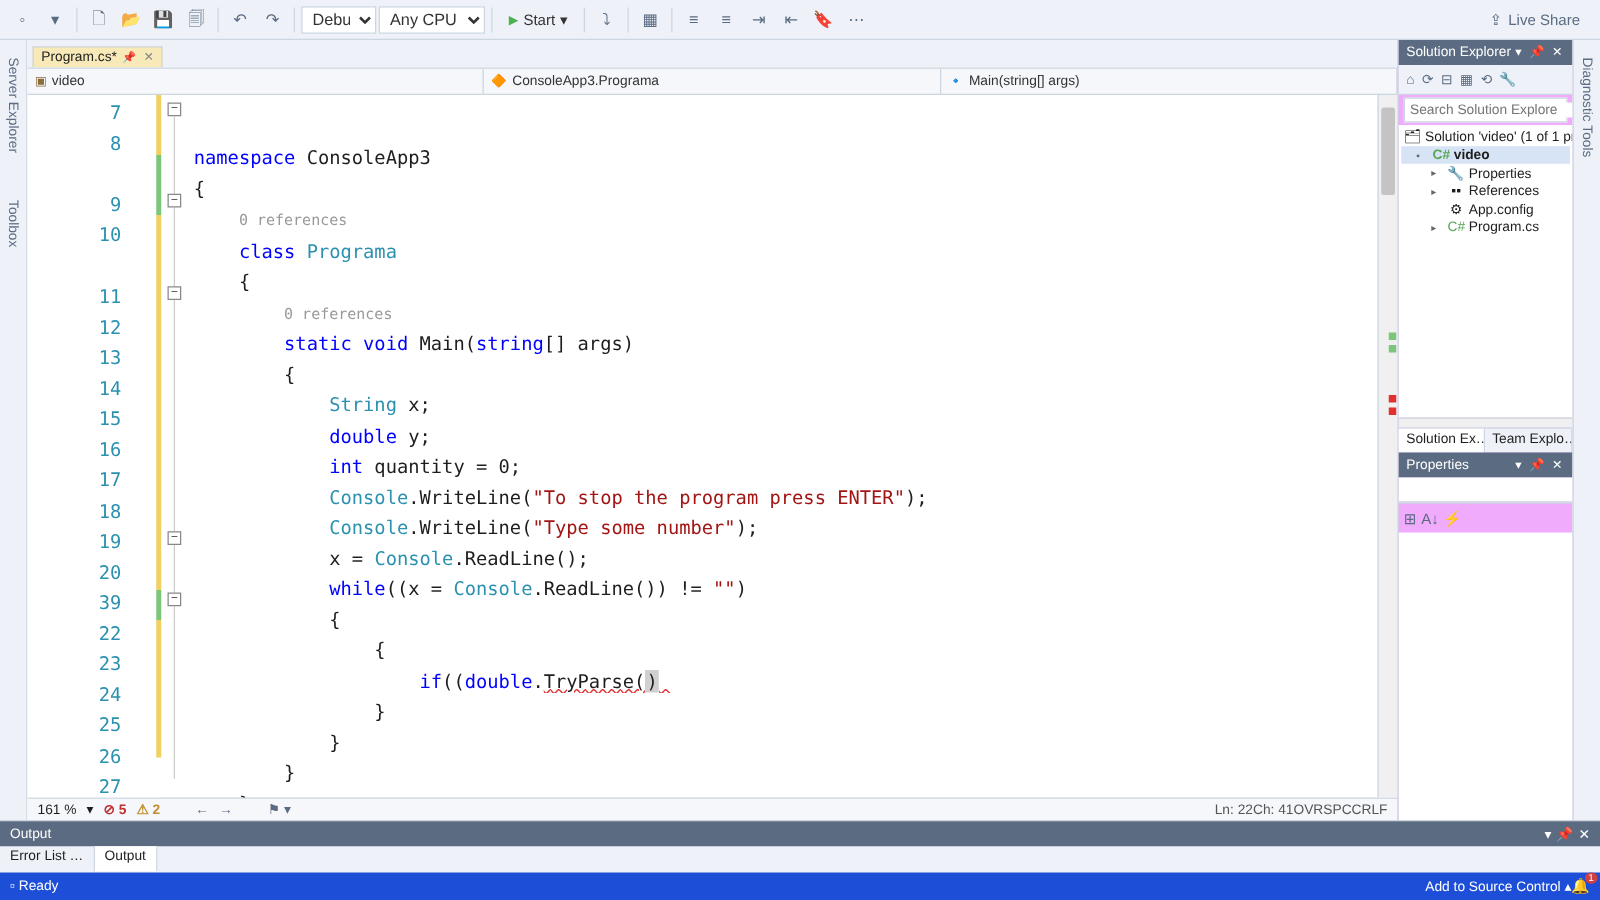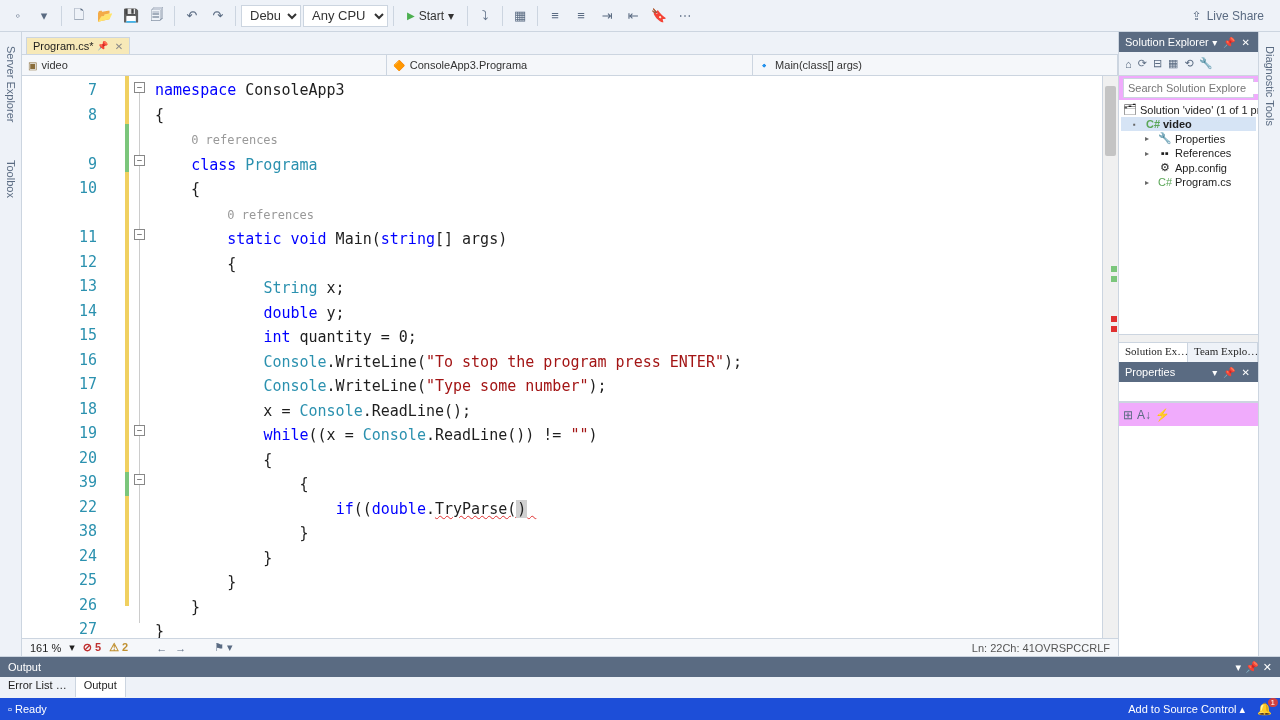--- a/index.html
+++ b/index.html
@@ -167,20 +167,21 @@
   width: 1px;
   background: #ccc;
 }
 .code {
   flex: 1;
   padding-left: 28px;
   line-height: 24.5px;
   padding-top: 2px;
   white-space: pre;
   position: relative;
+  margin-top: 36px;
 }
 .kw { color: #0000ff; }
 .type { color: #2b91af; }
 .str { color: #a31515; }
 .ref { color: #999; font-size: 12px; }
 .err { text-decoration: wavy underline #e03030; text-decoration-thickness: 1px; }
 .hl-line {
   position: absolute;
   left: 0; right: 0;
   height: 24px;
@@ -266,21 +267,20 @@
 .tree-item.sel { background:#d6e4f5; }
 .tree-item.bold { font-weight:bold; }
 .ind1 { padding-left:12px; }
 .ind2 { padding-left:24px; }
 .panel-tabs {
   height: 20px;
   background:#eef2f8;
   border-top:1px solid #ccd5e0;
   display:flex;
   font-size:11px;
-  font-family:Liberation Serif, serif;
 }
 .panel-tabs div {
   padding:2px 6px;
   border-right:1px solid #ccd5e0;
   cursor:pointer;
   white-space:nowrap; overflow:hidden;
 }
 .panel-tabs .active { background:#fff; }
 .props-body { flex:1; background:#fff; }
 .props-tb {
@@ -321,21 +321,21 @@
 .out-tabs .active { background:#fff; }
 .statusbar {
   height: 22px;
   background:#1d4ed8;
   color:#fff;
   font-size:11px;
   display:flex;
   align-items:center;
   padding:0 8px;
 }
-.sb-right { margin-left:auto; display:flex; align-items:center; gap:12px; }
+.sb-right { margin-left:auto; display:flex; align-items:center; gap:0; }
 .sb-icon { font-size:12px; cursor:pointer; }
 .bell { position:relative; }
 .bell::after { content:"1"; position:absolute; top:-4px; right:-6px; background:#d04040; color:#fff; font-size:8px; border-radius:6px; padding:0 3px; }
 </style>
 </head>
 <body>
 
 <div class="toolbar">
   <div class="tb-btn">◦</div>
   <div class="tb-btn">▾</div>
@@ -387,21 +387,21 @@
       <div class="nav-cell" style="flex:0.9">
           <span class="ico">▣</span>
           <span>video</span>
         </div>
       <div class="nav-cell" style="flex:0.9">
           <span class="ico">🔶</span>
           <span>ConsoleApp3.Programa</span>
         </div>
       <div class="nav-cell" style="flex:0.9">
           <span class="ico">🔹</span>
-          <span>Main(class[] args)</span>
+          <span>Main(string[] args)</span>
         </div>
     </div>
 
     <div class="code-wrap">
       <div class="gutter" id="gutter">
           <div>7</div>
           <div>8</div>
           <div>&nbsp;</div>
           <div>9</div>
           <div>10</div>
@@ -411,21 +411,21 @@
           <div>13</div>
           <div>14</div>
           <div>15</div>
           <div>16</div>
           <div>17</div>
           <div>18</div>
           <div>19</div>
           <div>20</div>
           <div>39</div>
           <div>22</div>
-          <div>38</div>
+          <div>23</div>
           <div>24</div>
           <div>25</div>
           <div>26</div>
           <div>27</div>
         </div>
       <div class="change-bar">
         <div class="cb-seg cb-y" style="top:0;height:48px"></div>
         <div class="cb-seg cb-g" style="top:48px;height:48px"></div>
         <div class="cb-seg cb-y" style="top:96px;height:300px"></div>
         <div class="cb-seg cb-g" style="top:396px;height:24px"></div>

